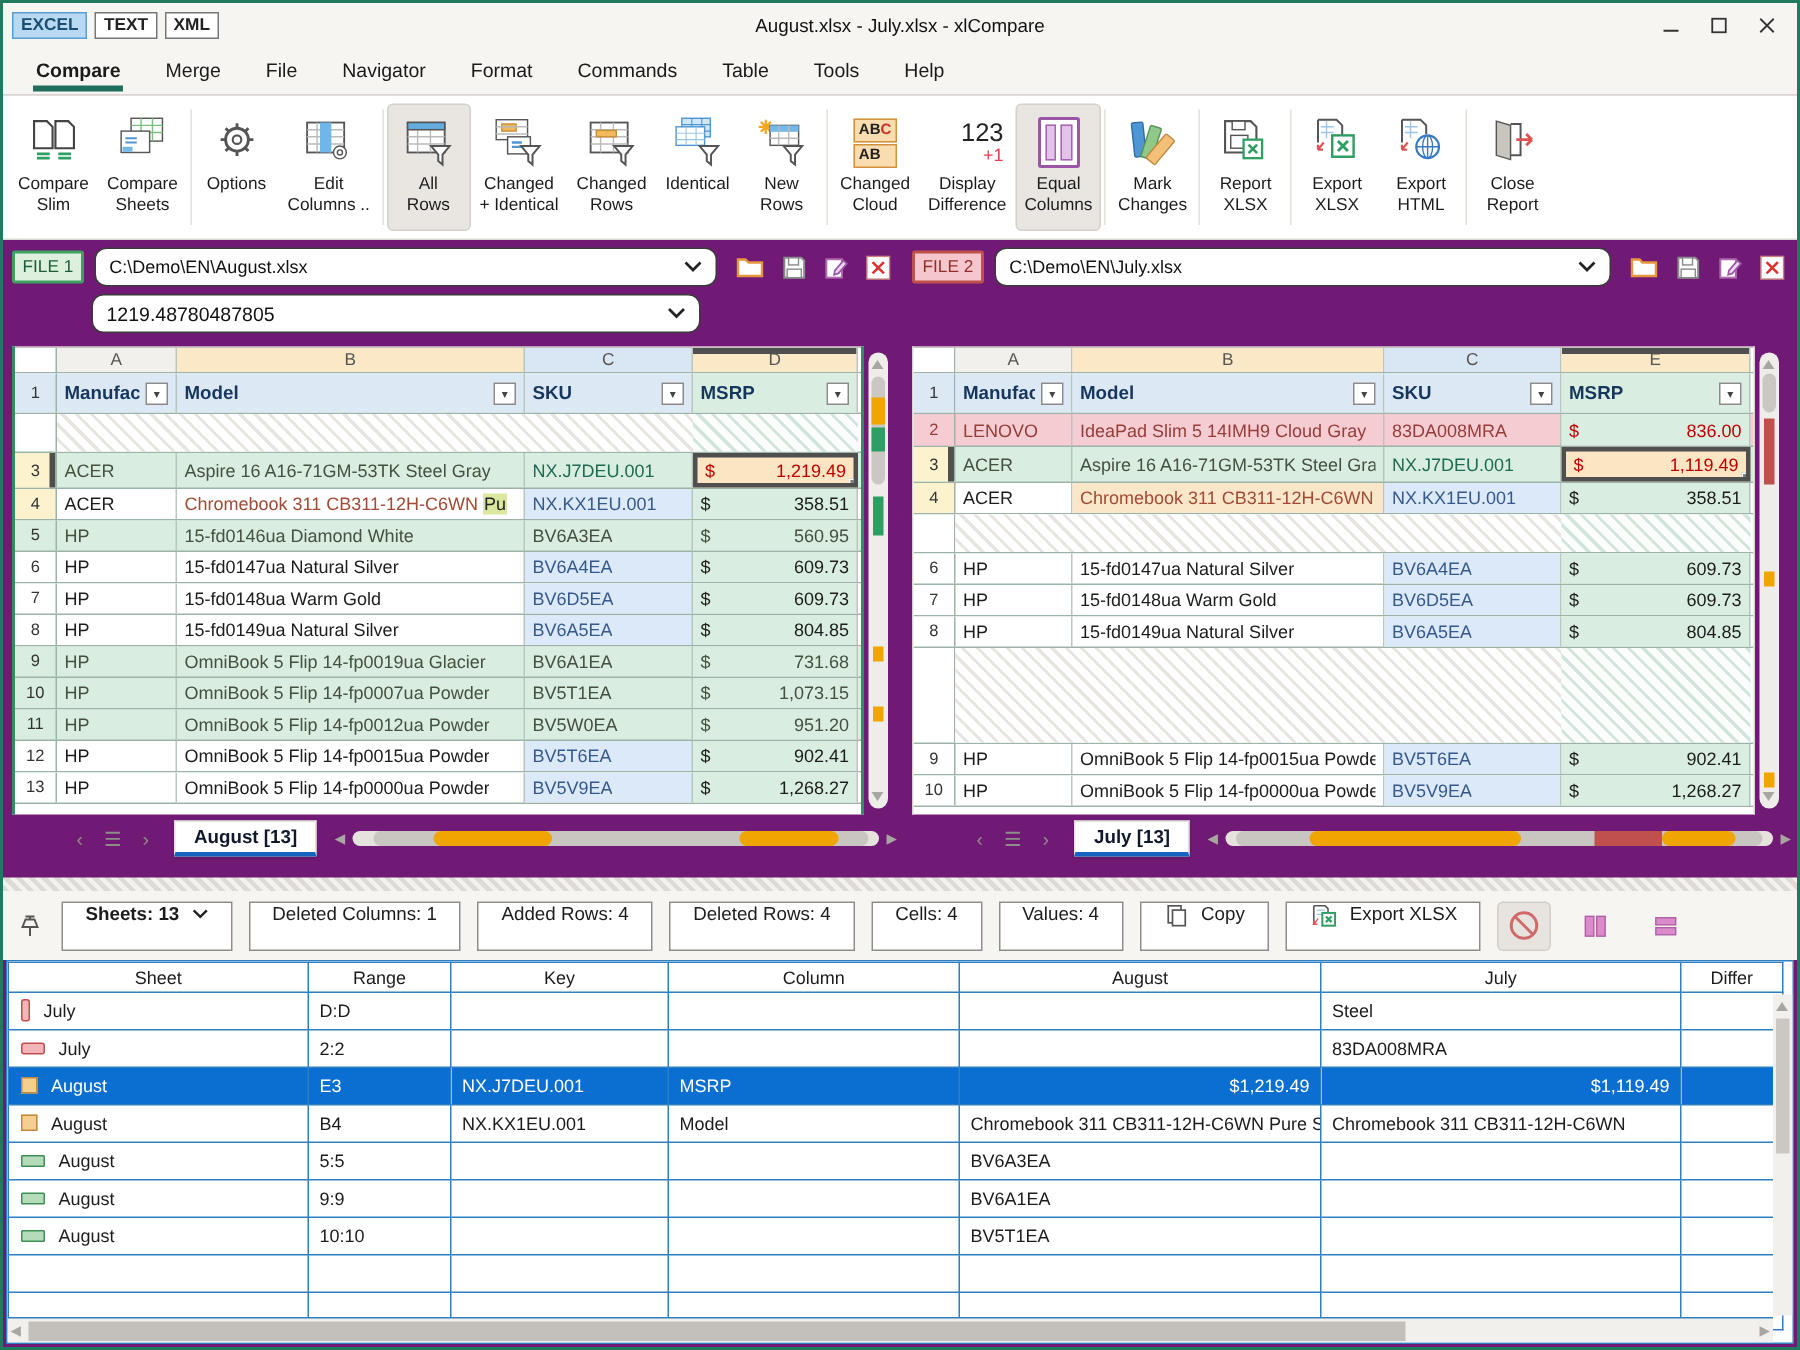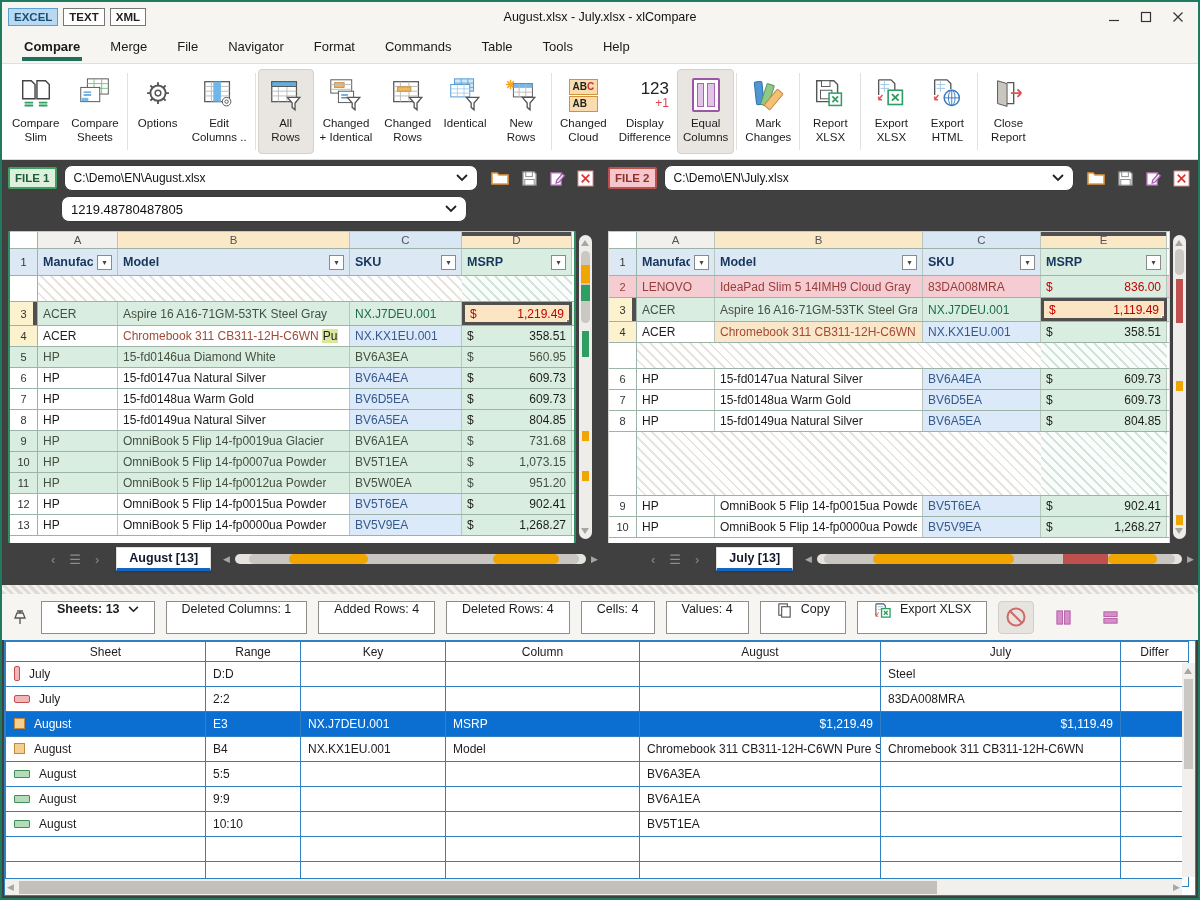--- a/index.html
+++ b/index.html
@@ -1,17 +1,17 @@
 <!DOCTYPE html>
 <html><head>
 <meta charset="utf-8">
 <style>
   html,body{margin:0;padding:0;background:#e8e6e2;}
   *{box-sizing:border-box;}
-  .window{width:1200px;height:900px;border:2px solid #1f7a5f;background:#404040;
+  .window{width:1200px;height:900px;border:2px solid #1f7a5f;background:#701a75;
     font-family:"Liberation Sans",sans-serif;display:flex;flex-direction:column;overflow:hidden;}
   
   .titlebar{height:30px;display:flex;align-items:center;padding:0 6px;position:relative;background:#f6f5f1;}
   .fmt{border:1px solid #777;background:#fff;font-size:11.5px;font-weight:bold;color:#222;
     padding:2px 5px;margin-right:5px;cursor:default;}
   .fmt.active{background:#b9d9f2;border-color:#5a9fd4;color:#1a4f72;}
   .wtitle{position:absolute;left:0;right:0;text-align:center;font-size:12.5px;color:#111;pointer-events:none;}
   .winctl{margin-left:auto;display:flex;gap:4px;z-index:2;}
   .winctl span{width:28px;height:22px;display:flex;align-items:center;justify-content:center;color:#333;}
   
@@ -32,21 +32,21 @@
   .icon-abc .c{color:#c9302c;}
   .icon-123 .n{font-size:17px;color:#222;line-height:1;margin-left:20px;}
   .icon-123 .p{font-size:12px;color:#e0434f;text-align:right;line-height:1.1;}
   .icon-eqcol{width:28px;height:34px;border:2px solid #9c56a8;border-radius:2px;display:flex;gap:3px;padding:3px;background:#fff;}
   .icon-eqcol span{flex:1;background:#e3c4e9;border:1px solid #a765b0;}
   
   .filerow{display:flex;height:36px;align-items:center;}
   .fhalf{display:flex;align-items:center;padding:0 6px;}
   .fhalf.left{width:600px;}
   .fhalf.right{flex:1;}
-  .flabel{font-size:11.5px;font-weight:bold;padding:3px 5px;border-radius:2px;margin-right:7px;white-space:nowrap;}
+  .flabel{font-size:11.5px;font-weight:normal;padding:3px 5px;border-radius:2px;margin-right:7px;white-space:nowrap;}
   .flabel.green{background:#ddefdd;border:2px solid #3fa05f;color:#1a5c33;}
   .flabel.red{background:#f5c6cb;border:2px solid #c0504d;color:#8f2f2c;}
   .combo{height:26px;border:1.5px solid #3a3a3a;border-radius:8px;background:#fff;display:flex;
     align-items:center;padding:0 9px;font-size:12px;color:#111;flex:1;min-width:0;}
   .combo .ctext{flex:1;overflow:hidden;white-space:nowrap;}
   .combo svg{flex:none;}
   .fics{display:flex;gap:11px;margin-left:12px;margin-right:2px;}
   .fics span{display:flex;}
   .formularow{display:flex;height:32px;align-items:flex-start;}
   .formula-combo{font-size:13px;}

